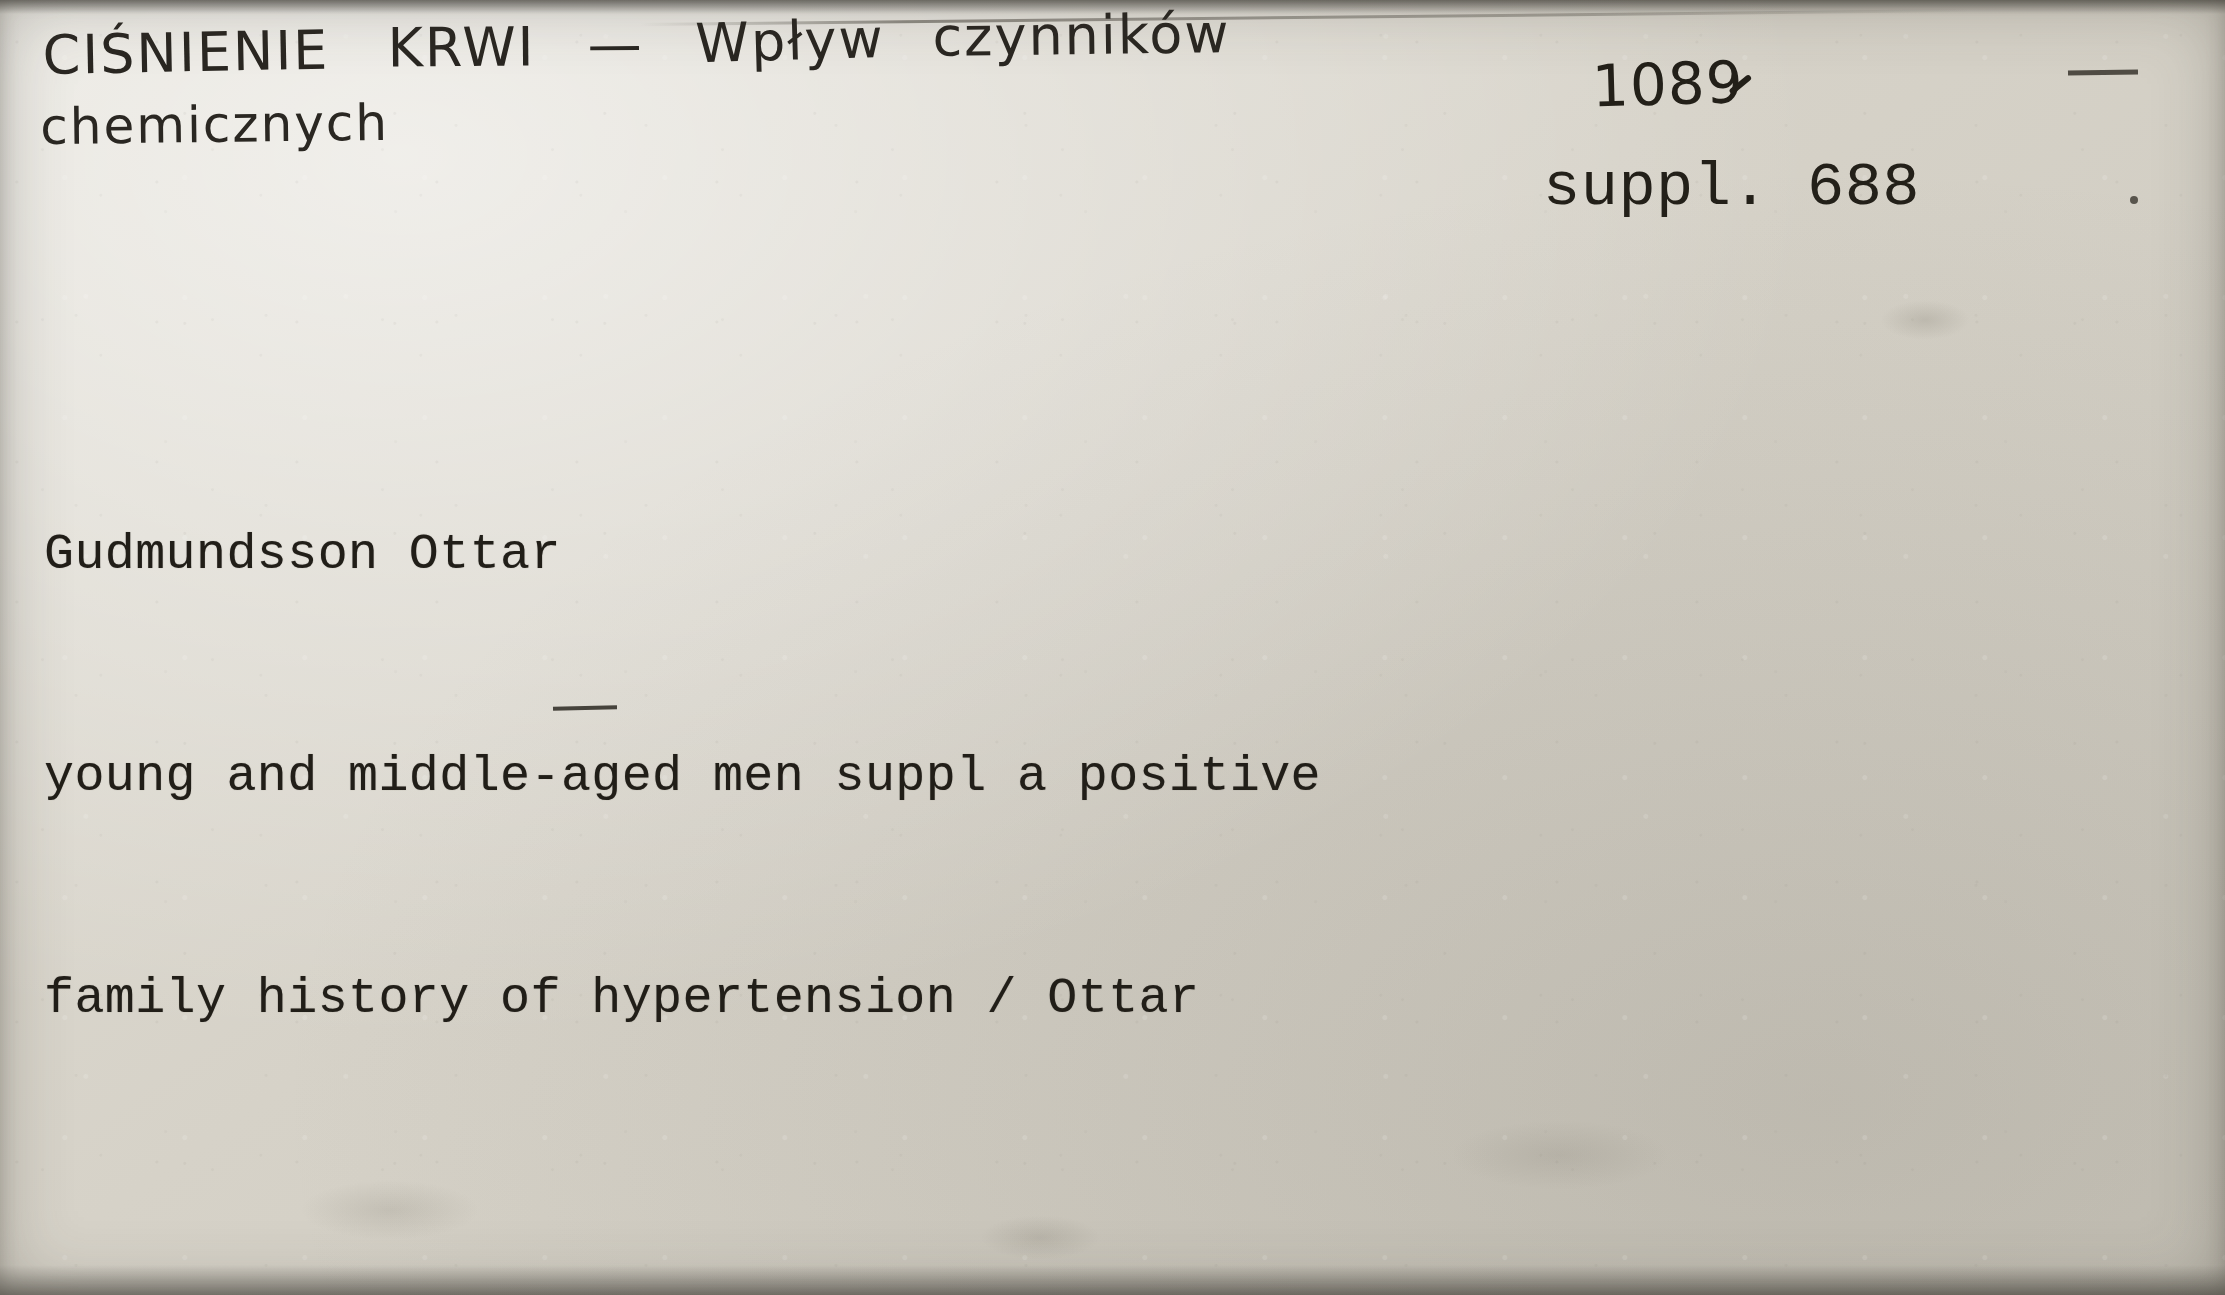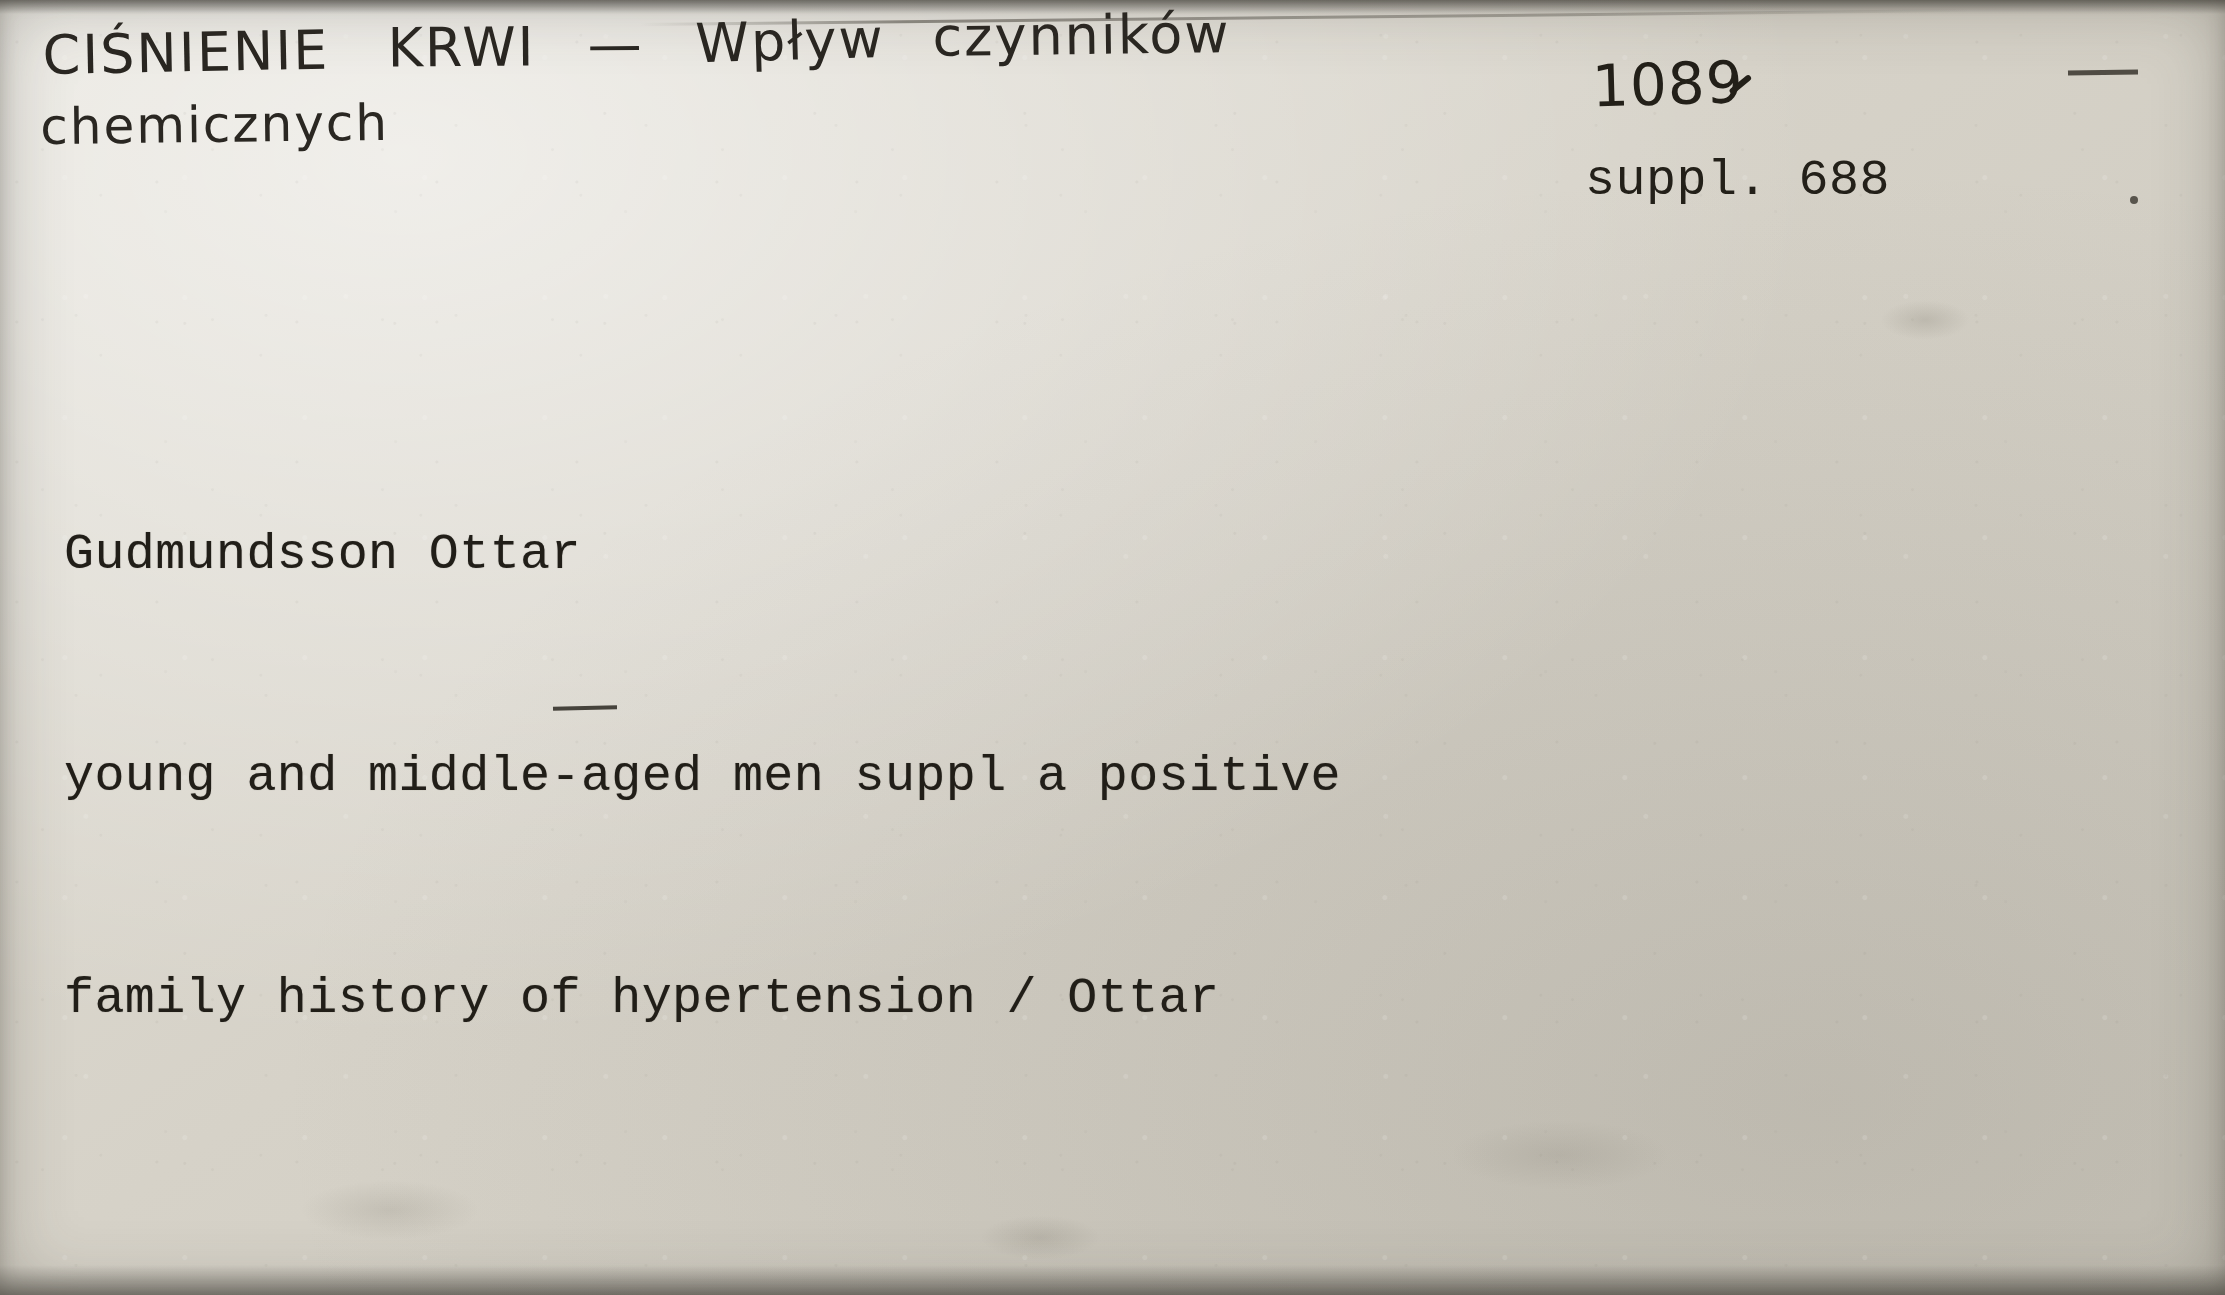--- a/index.html
+++ b/index.html
@@ -134,23 +134,23 @@
 
   
   .typed {
     position: absolute;
     font-family: "Liberation Mono", "DejaVu Sans Mono", monospace;
     color: #232019;
     white-space: pre;
     letter-spacing: 0.5px;
   }
   #suppl-top {
-    left: 1585px;
+    left: 1543px;
     top: 152px;
-    font-size: 50px;
+    font-size: 62px;
   }
   .period-right {
     position: absolute;
     left: 2130px;
     top: 196px;
     width: 8px;
     height: 8px;
     border-radius: 50%;
     background: #3a362e;
     opacity: .8;
@@ -161,21 +161,21 @@
     left: 44px;
     top: 370px;
     font-family: "Liberation Mono", "DejaVu Sans Mono", monospace;
     font-size: 50px;
     line-height: 74px;
     color: #211e18;
     white-space: pre;
     letter-spacing: 0.4px;
     text-shadow: 0 0 1px rgba(35,32,25,.35);
   }
-  #body-block .line { display: block; margin-left: 20px; }
+  #body-block .line { display: block; }
 
   
   .strike-mark {
     position: absolute;
     left: 553px;
     top: 706px;
     width: 64px;
     height: 4px;
     background: #2b2821;
     opacity: .85;

